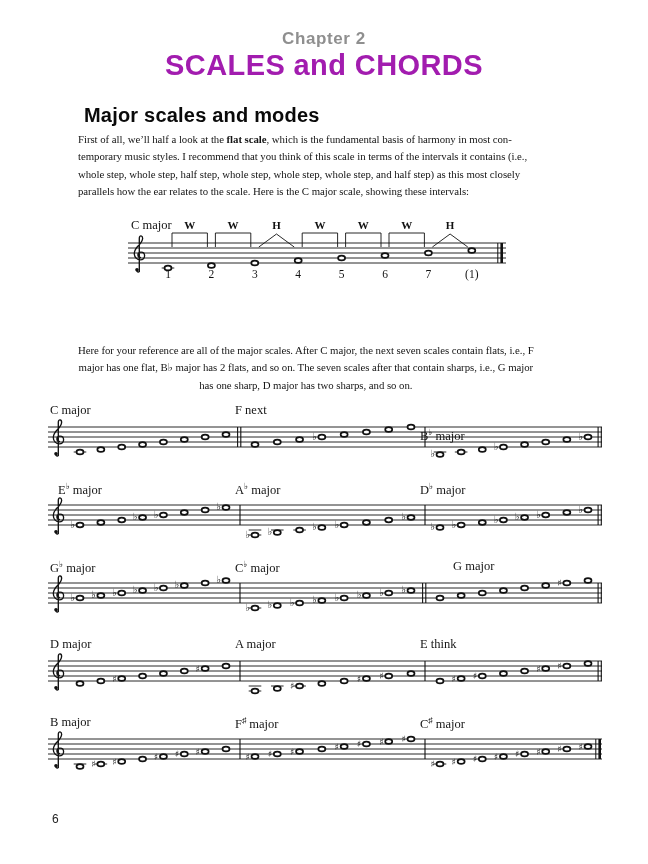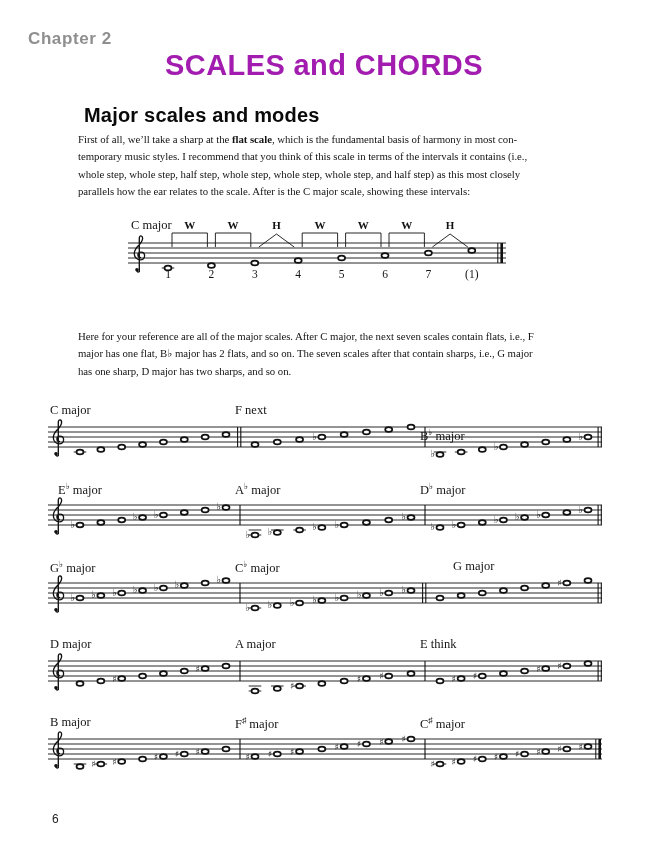--- a/index.html
+++ b/index.html
@@ -1,53 +1,53 @@
 <!DOCTYPE html>
 <html><head>
 <meta charset="utf-8">
 <style>
   html,body{margin:0;padding:0;background:#ffffff;}
   .page{position:relative;width:648px;height:864px;background:#fff;color:#111;
         font-family:"Liberation Serif",serif;overflow:hidden;}
-  .chapter{position:absolute;top:29px;left:0;right:0;text-align:left;
+  .chapter{position:absolute;top:29px;left:0;right:0;text-align:center;
            font-family:"Liberation Sans",sans-serif;font-weight:bold;font-size:17px;
-           color:#8f8f8f;letter-spacing:.6px;padding-left:28px;}
+           color:#8f8f8f;letter-spacing:.6px;}
   .title{position:absolute;top:49px;left:0;right:0;text-align:center;margin:0;
          font-family:"Liberation Sans",sans-serif;font-weight:bold;font-size:29px;
          letter-spacing:.4px;color:#a21caf;}
   .section-heading{position:absolute;top:104px;left:84px;margin:0;
          font-family:"Liberation Sans",sans-serif;font-weight:bold;font-size:20px;
          color:#0a0a0a;letter-spacing:.2px;}
   .para{position:absolute;left:78px;font-size:10.8px;line-height:17.4px;
         letter-spacing:-0.05px;white-space:nowrap;color:#141414;}
   .p1{top:131px;}
-  .p2{top:328px;}
+  .p2{top:342px;text-align:center;}
   .para b{font-weight:bold;}
   .figure{position:absolute;left:128px;top:216px;width:395px;height:82px;}
   .scale-row{position:absolute;left:48px;width:556px;height:72px;}
   .scale-label{position:absolute;top:0;font-size:12.5px;white-space:nowrap;color:#141414;}
   .scale-label sup{font-size:8.5px;}
   .row-svg{position:absolute;top:14px;left:0;overflow:visible;}
   .fig-svg{overflow:visible;}
   .page-number{position:absolute;left:52px;top:812px;
         font-family:"Liberation Sans",sans-serif;font-size:12px;color:#222;}
 </style>
 </head>
 <body>
 
 <div class="page">
   <div class="chapter">Chapter 2</div>
   <h1 class="title">SCALES and CHORDS</h1>
   <h2 class="section-heading">Major scales and modes</h2>
 
   <div class="para p1">
-    <div><span>First of all, we’ll take a sharp at the </span><b>flat scale</b><span>, which is the fundamental basis of harmony in most con-</span></div>
+    <div><span>First of all, we’ll half a look at the </span><b>flat scale</b><span>, which is the fundamental basis of harmony in most con-</span></div>
     <div>temporary music styles. I recommend that you think of this scale in terms of the intervals it contains (i.e.,</div>
     <div>whole step, whole step, half step, whole step, whole step, whole step, and half step) as this most closely</div>
-    <div>parallels how the ear relates to the scale. After is the C major scale, showing these intervals:</div>
+    <div>parallels how the ear relates to the scale. Here is the C major scale, showing these intervals:</div>
   </div>
 
   <div class="figure" id="interval-figure"><svg width="395" height="82" class="fig-svg">
         <g>
           <line x1="0" x2="378" y1="47" y2="47" stroke="#111111" stroke-width="0.9"></line>
           <line x1="0" x2="378" y1="42" y2="42" stroke="#111111" stroke-width="0.9"></line>
           <line x1="0" x2="378" y1="37" y2="37" stroke="#111111" stroke-width="0.9"></line>
           <line x1="0" x2="378" y1="32" y2="32" stroke="#111111" stroke-width="0.9"></line>
           <line x1="0" x2="378" y1="27" y2="27" stroke="#111111" stroke-width="0.9"></line>
         </g>

